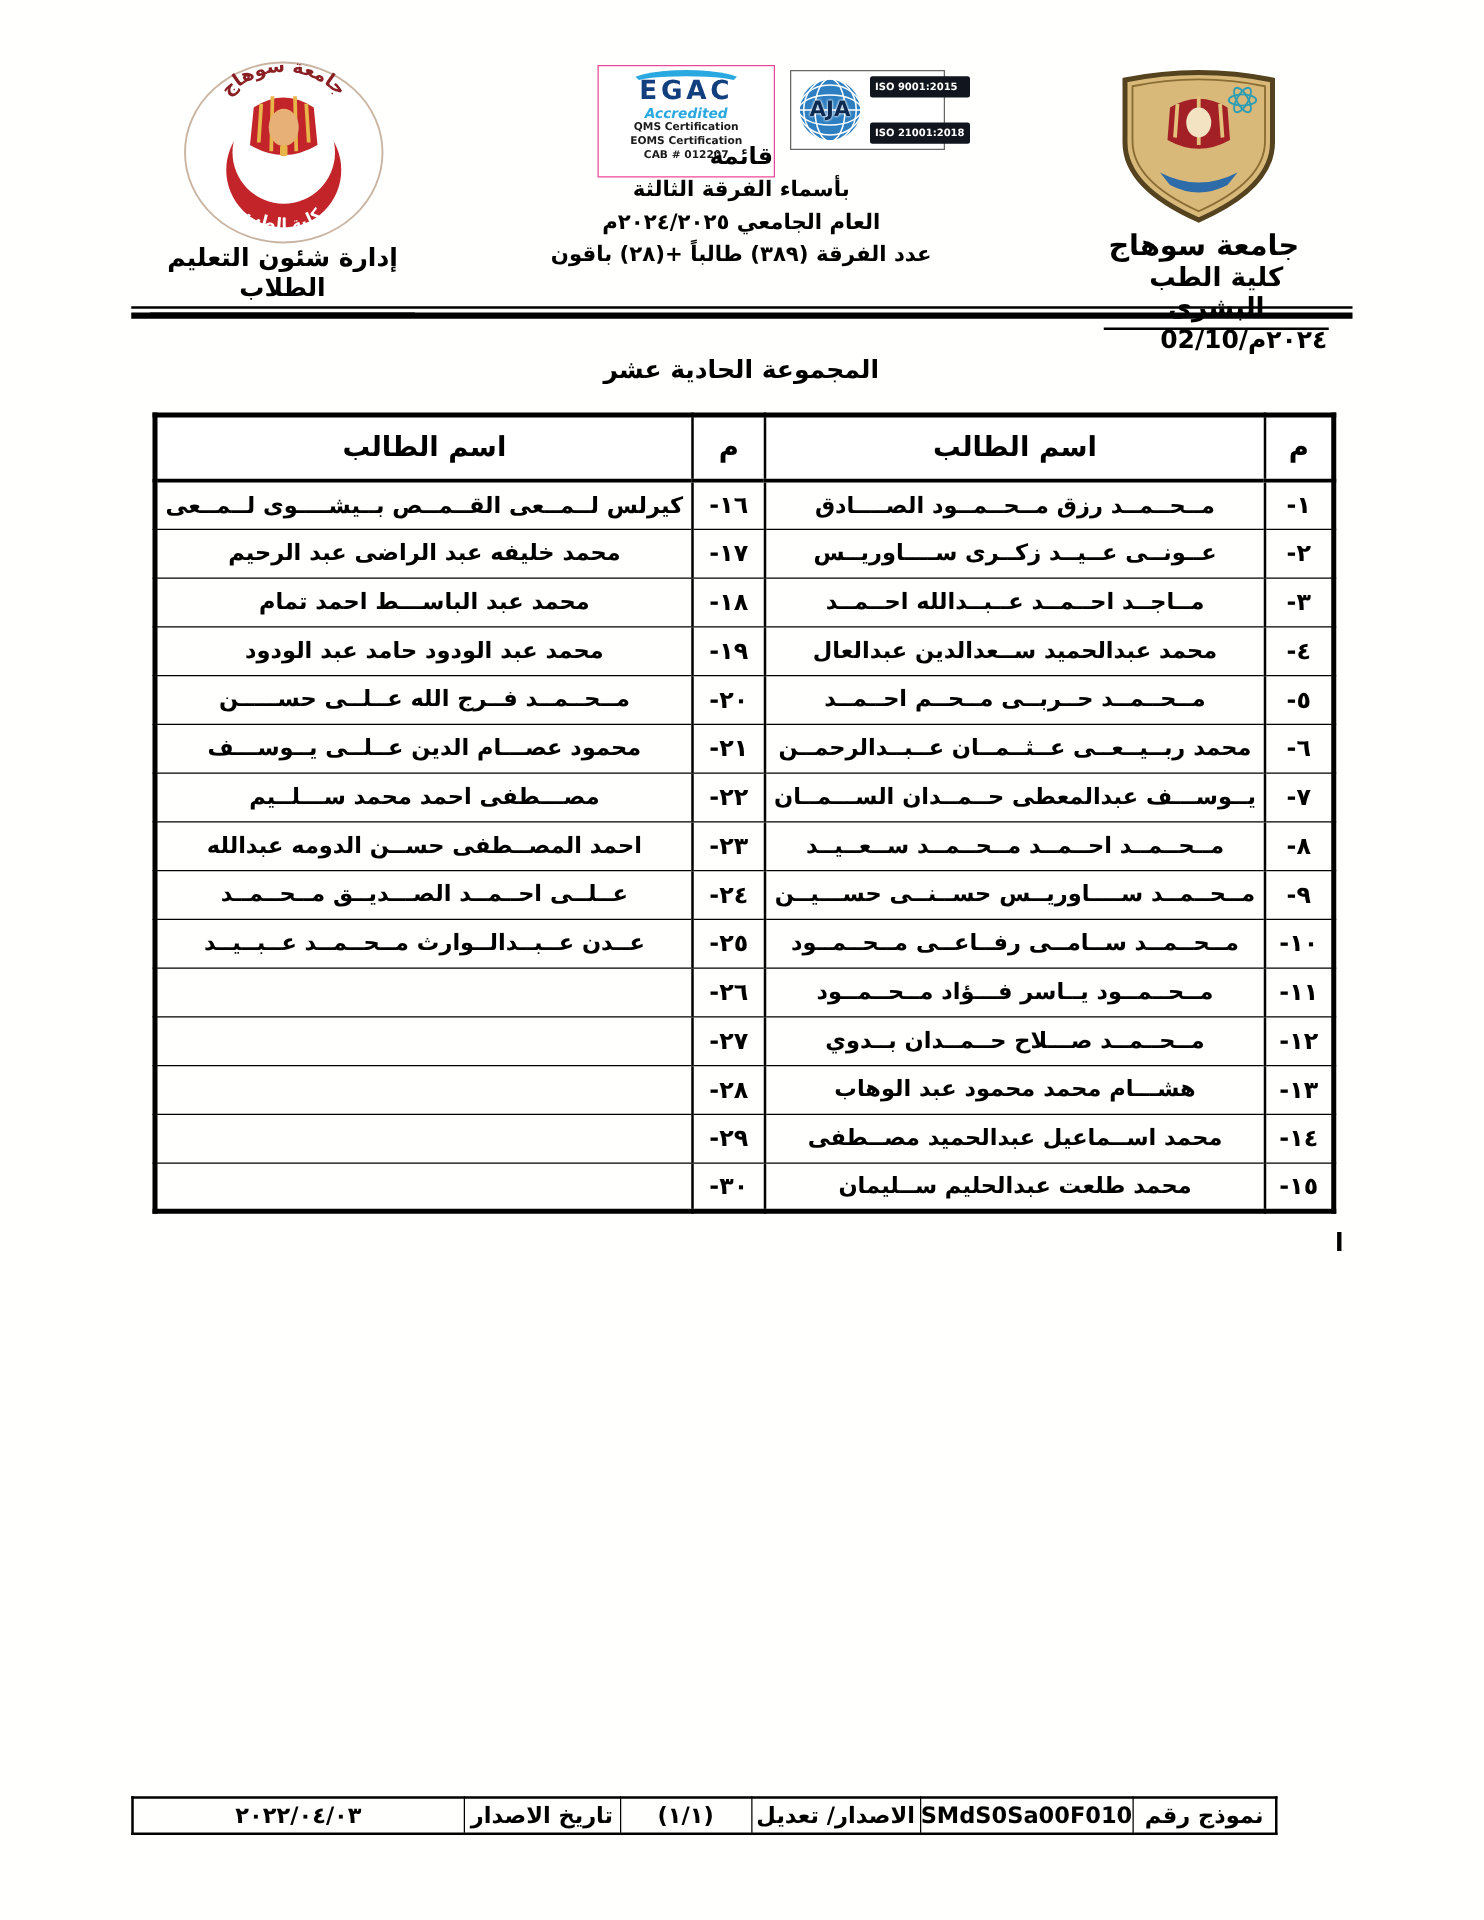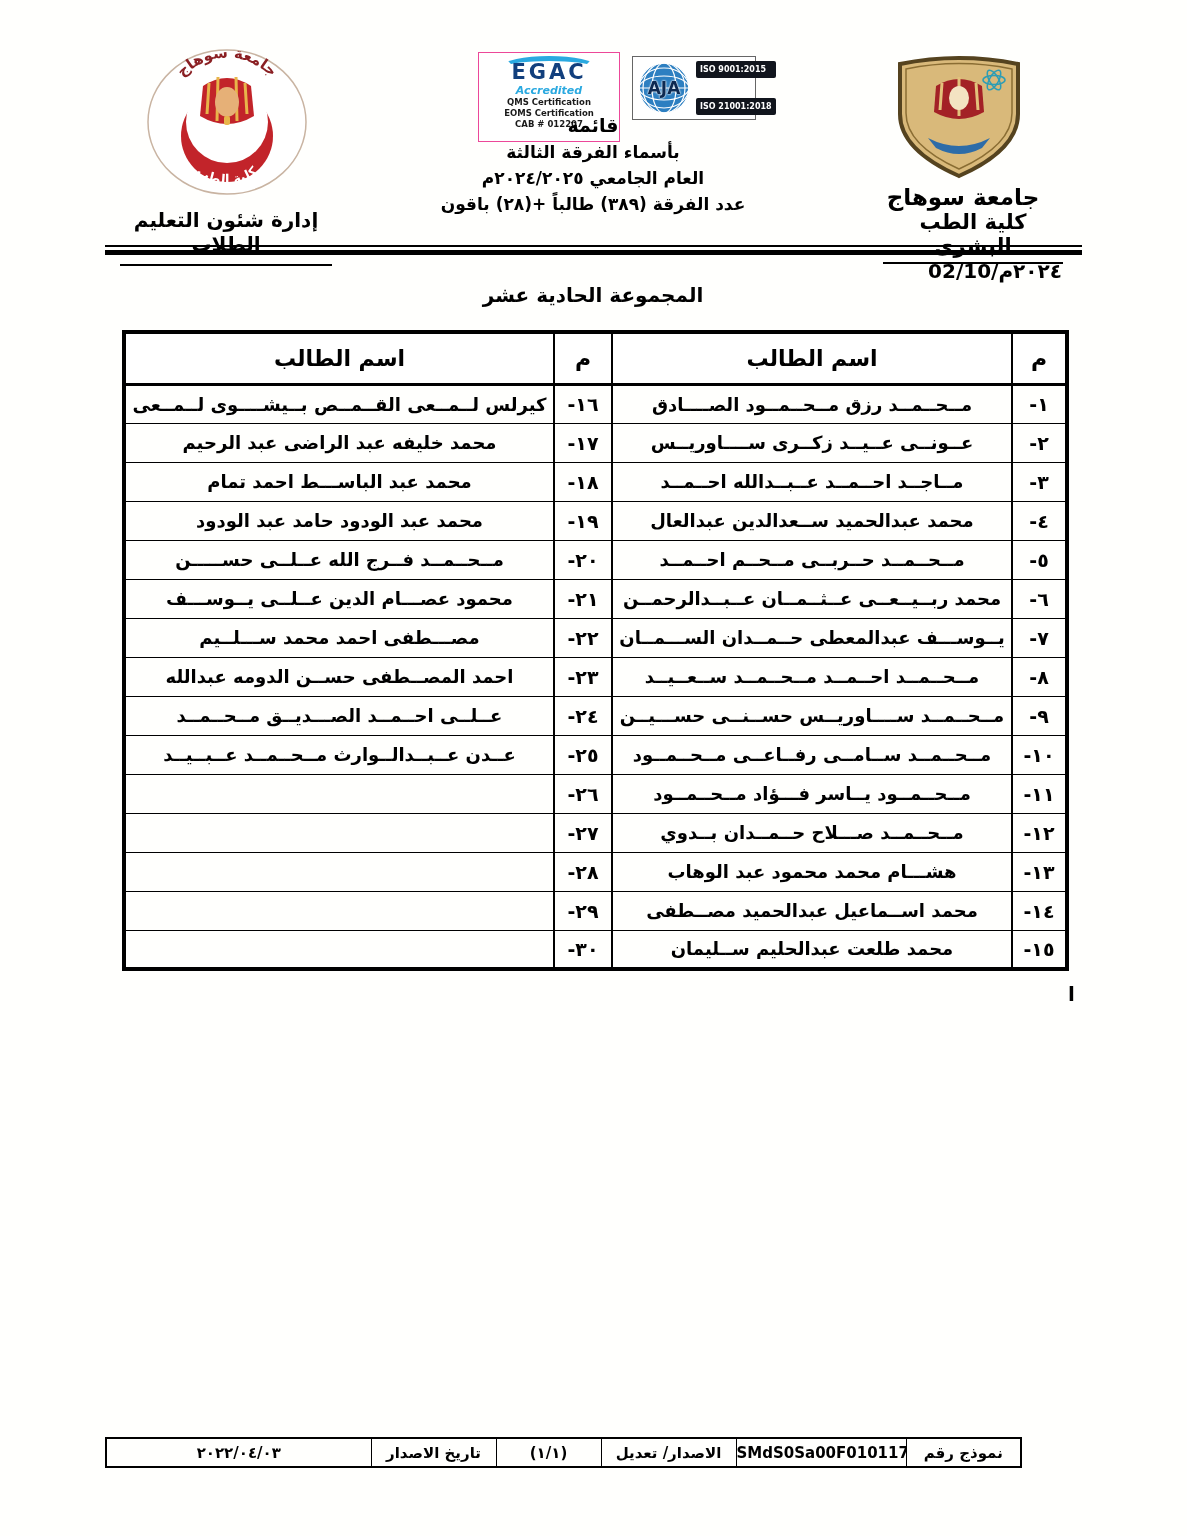--- a/index.html
+++ b/index.html
@@ -7,21 +7,21 @@
   body {
     width: 1187px; height: 1536px; position: relative;
     font-family: "DejaVu Sans", sans-serif; color: #000;
     direction: rtl; overflow: hidden;
   }
   .page { position: absolute; inset: 0; background: #fffffd; }
 
   
   .faculty-logo { position: absolute; left: 146px; top: 48px; }
   .dept-label {
-    position: absolute; left: 120px; top: 208px; width: 212px;
+    position: absolute; left: 120px; top: 194px; width: 212px;
     text-align: center; font-weight: bold; font-size: 20px;
     padding-bottom: 8px; border-bottom: 2.5px solid #000;
   }
   .cert-egac {
     position: absolute; left: 478px; top: 52px; width: 142px; height: 90px;
     border: 1px solid #ec4899; direction: ltr; text-align: center;
     padding-top: 3px; background: #fff;
   }
   .egac-arc {
     width: 92px; height: 20px; margin: 0 auto;
@@ -100,21 +100,21 @@
   }
 
   
   .footer-table {
     position: absolute; left: 105px; top: 1437px; width: 915px;
     border-collapse: collapse; table-layout: fixed; direction: rtl;
     border: 2px solid #000;
   }
   .footer-table td {
     border: 1.6px solid #000; height: 29px; text-align: center;
-    font-size: 15px; font-weight: bold; overflow: hidden; white-space: nowrap;
+    font-size: 18px; font-weight: bold; overflow: hidden; white-space: nowrap;
   }
   .ltr { direction: ltr; unicode-bidi: embed; }
 </style>
 </head>
 <body>
 
 <div class="page">
 
   <div class="faculty-logo">
     <svg width="162" height="148" viewBox="0 0 162 148">

